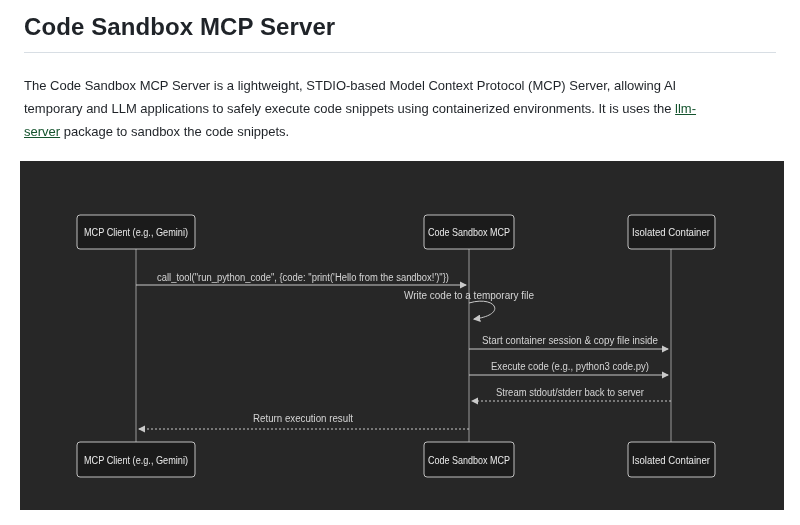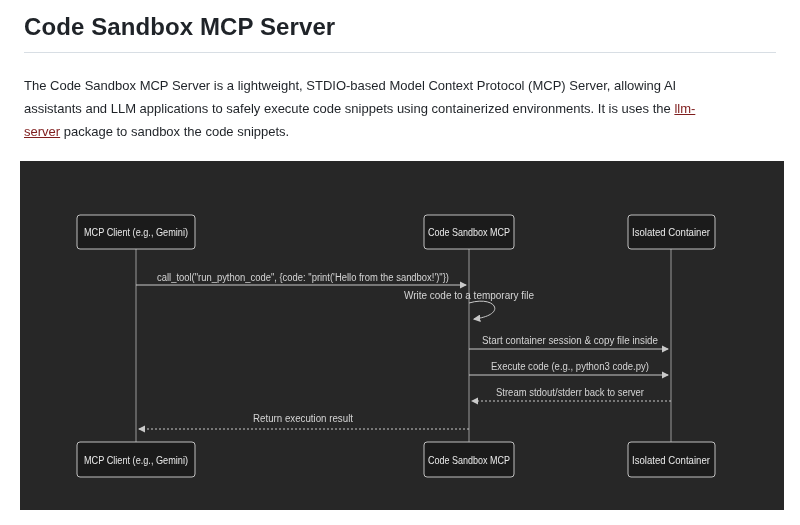--- a/index.html
+++ b/index.html
@@ -28,21 +28,21 @@
   p.intro {
     position: absolute;
     left: 24px; top: 74px;
     width: 760px;
     margin: 0;
     font-size: 13px;
     line-height: 23px;
     color: #1f2328;
   }
   p.intro a {
-    color: #7f1d1d;
+    color: #14532d;
     text-decoration: underline;
     cursor: pointer;
   }
 
   .diagram-panel {
     position: absolute;
     left: 20px; top: 161px;
     width: 764px; height: 349px;
     background: #272727;
   }
@@ -65,21 +65,21 @@
     text-anchor: middle;
   }
 </style>
 </head>
 <body>
 
 <div class="page">
 
   <h1 class="page-title">Code Sandbox MCP Server</h1>
 
-  <p class="intro"><span>The Code Sandbox MCP Server is a lightweight, STDIO-based Model Context Protocol (MCP) Server, allowing AI</span><br><span>assistants and LLM applications to safely execute code snippets using containerized environments. It is uses the </span><a href="#">llm-</a><br><a href="#">server</a><span> package to sandbox the code snippets.</span></p>
+  <p class="intro"><span>The Code Sandbox MCP Server is a lightweight, STDIO-based Model Context Protocol (MCP) Server, allowing AI</span><br><span>temporary and LLM applications to safely execute code snippets using containerized environments. It is uses the </span><a href="#">llm-</a><br><a href="#">server</a><span> package to sandbox the code snippets.</span></p>
 
   <div class="diagram-panel">
     <svg width="764" height="349" viewBox="0 0 764 349">
       <defs>
         <marker id="arr" viewBox="0 0 10 10" refX="8.5" refY="5" markerWidth="7.5" markerHeight="7.5" orient="auto-start-reverse">
           <path d="M0,0 L10,5 L0,10 z" fill="#c9c9c9"></path>
         </marker>
       </defs>
 
       <line class="lifeline" x1="116" y1="88" x2="116" y2="281"></line>

